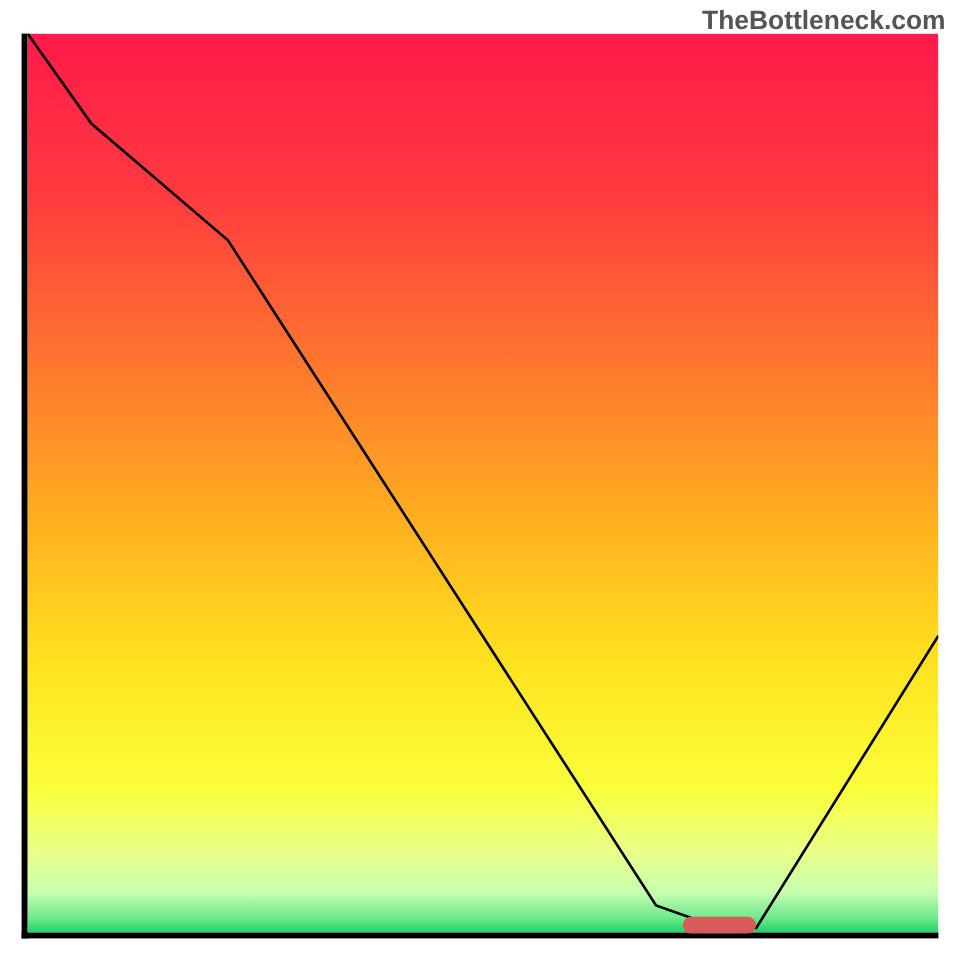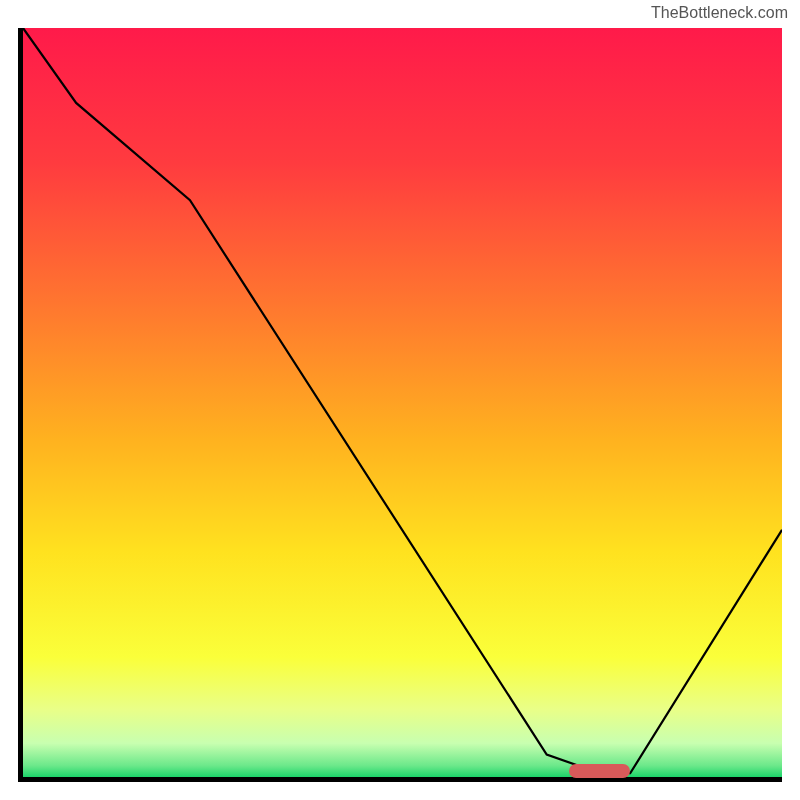--- a/index.html
+++ b/index.html
@@ -12,22 +12,22 @@
   }
   .chart-container {
     position: relative;
     width: 800px;
     height: 800px;
   }
   .watermark {
     position: absolute;
     top: 4px;
     right: 12px;
-    font-size: 16px;
-    font-weight: 400;
+    font-size: 22px;
+    font-weight: 700;
     color: #555555;
     z-index: 10;
   }
   .plot-area {
     position: absolute;
     left: 18px;
     top: 28px;
     width: 764px;
     height: 754px;
     border-left: 5px solid #000;

